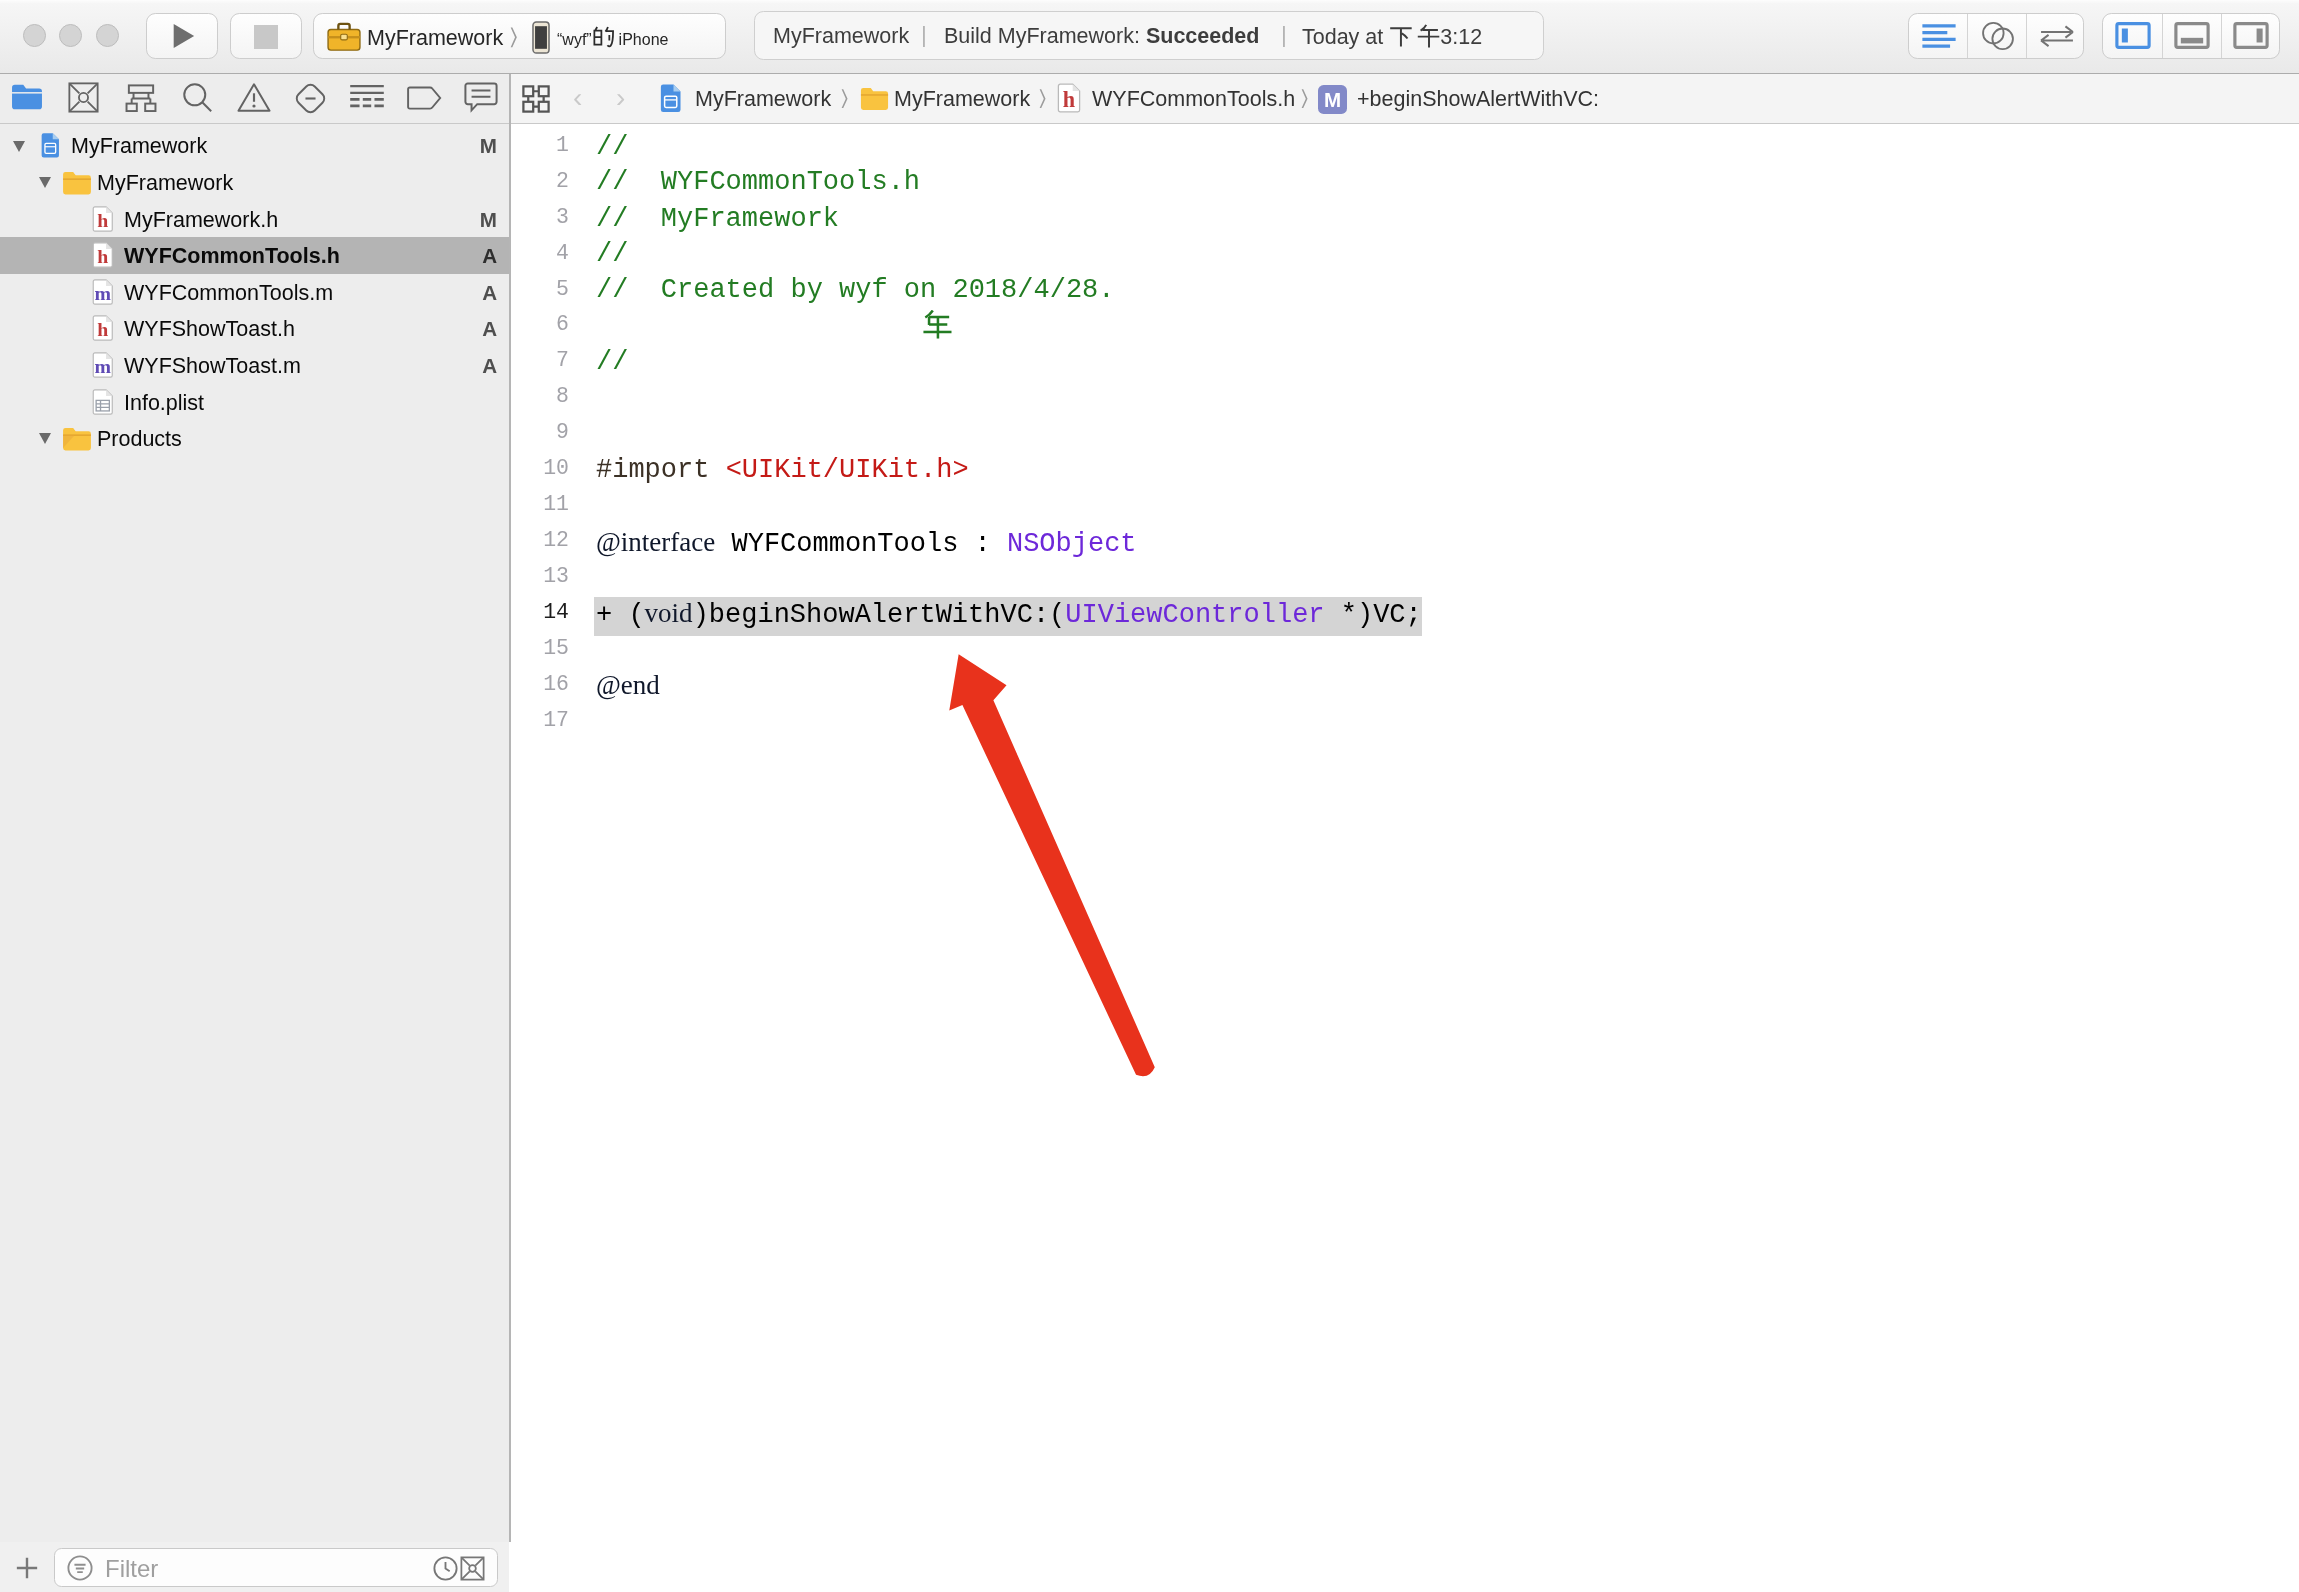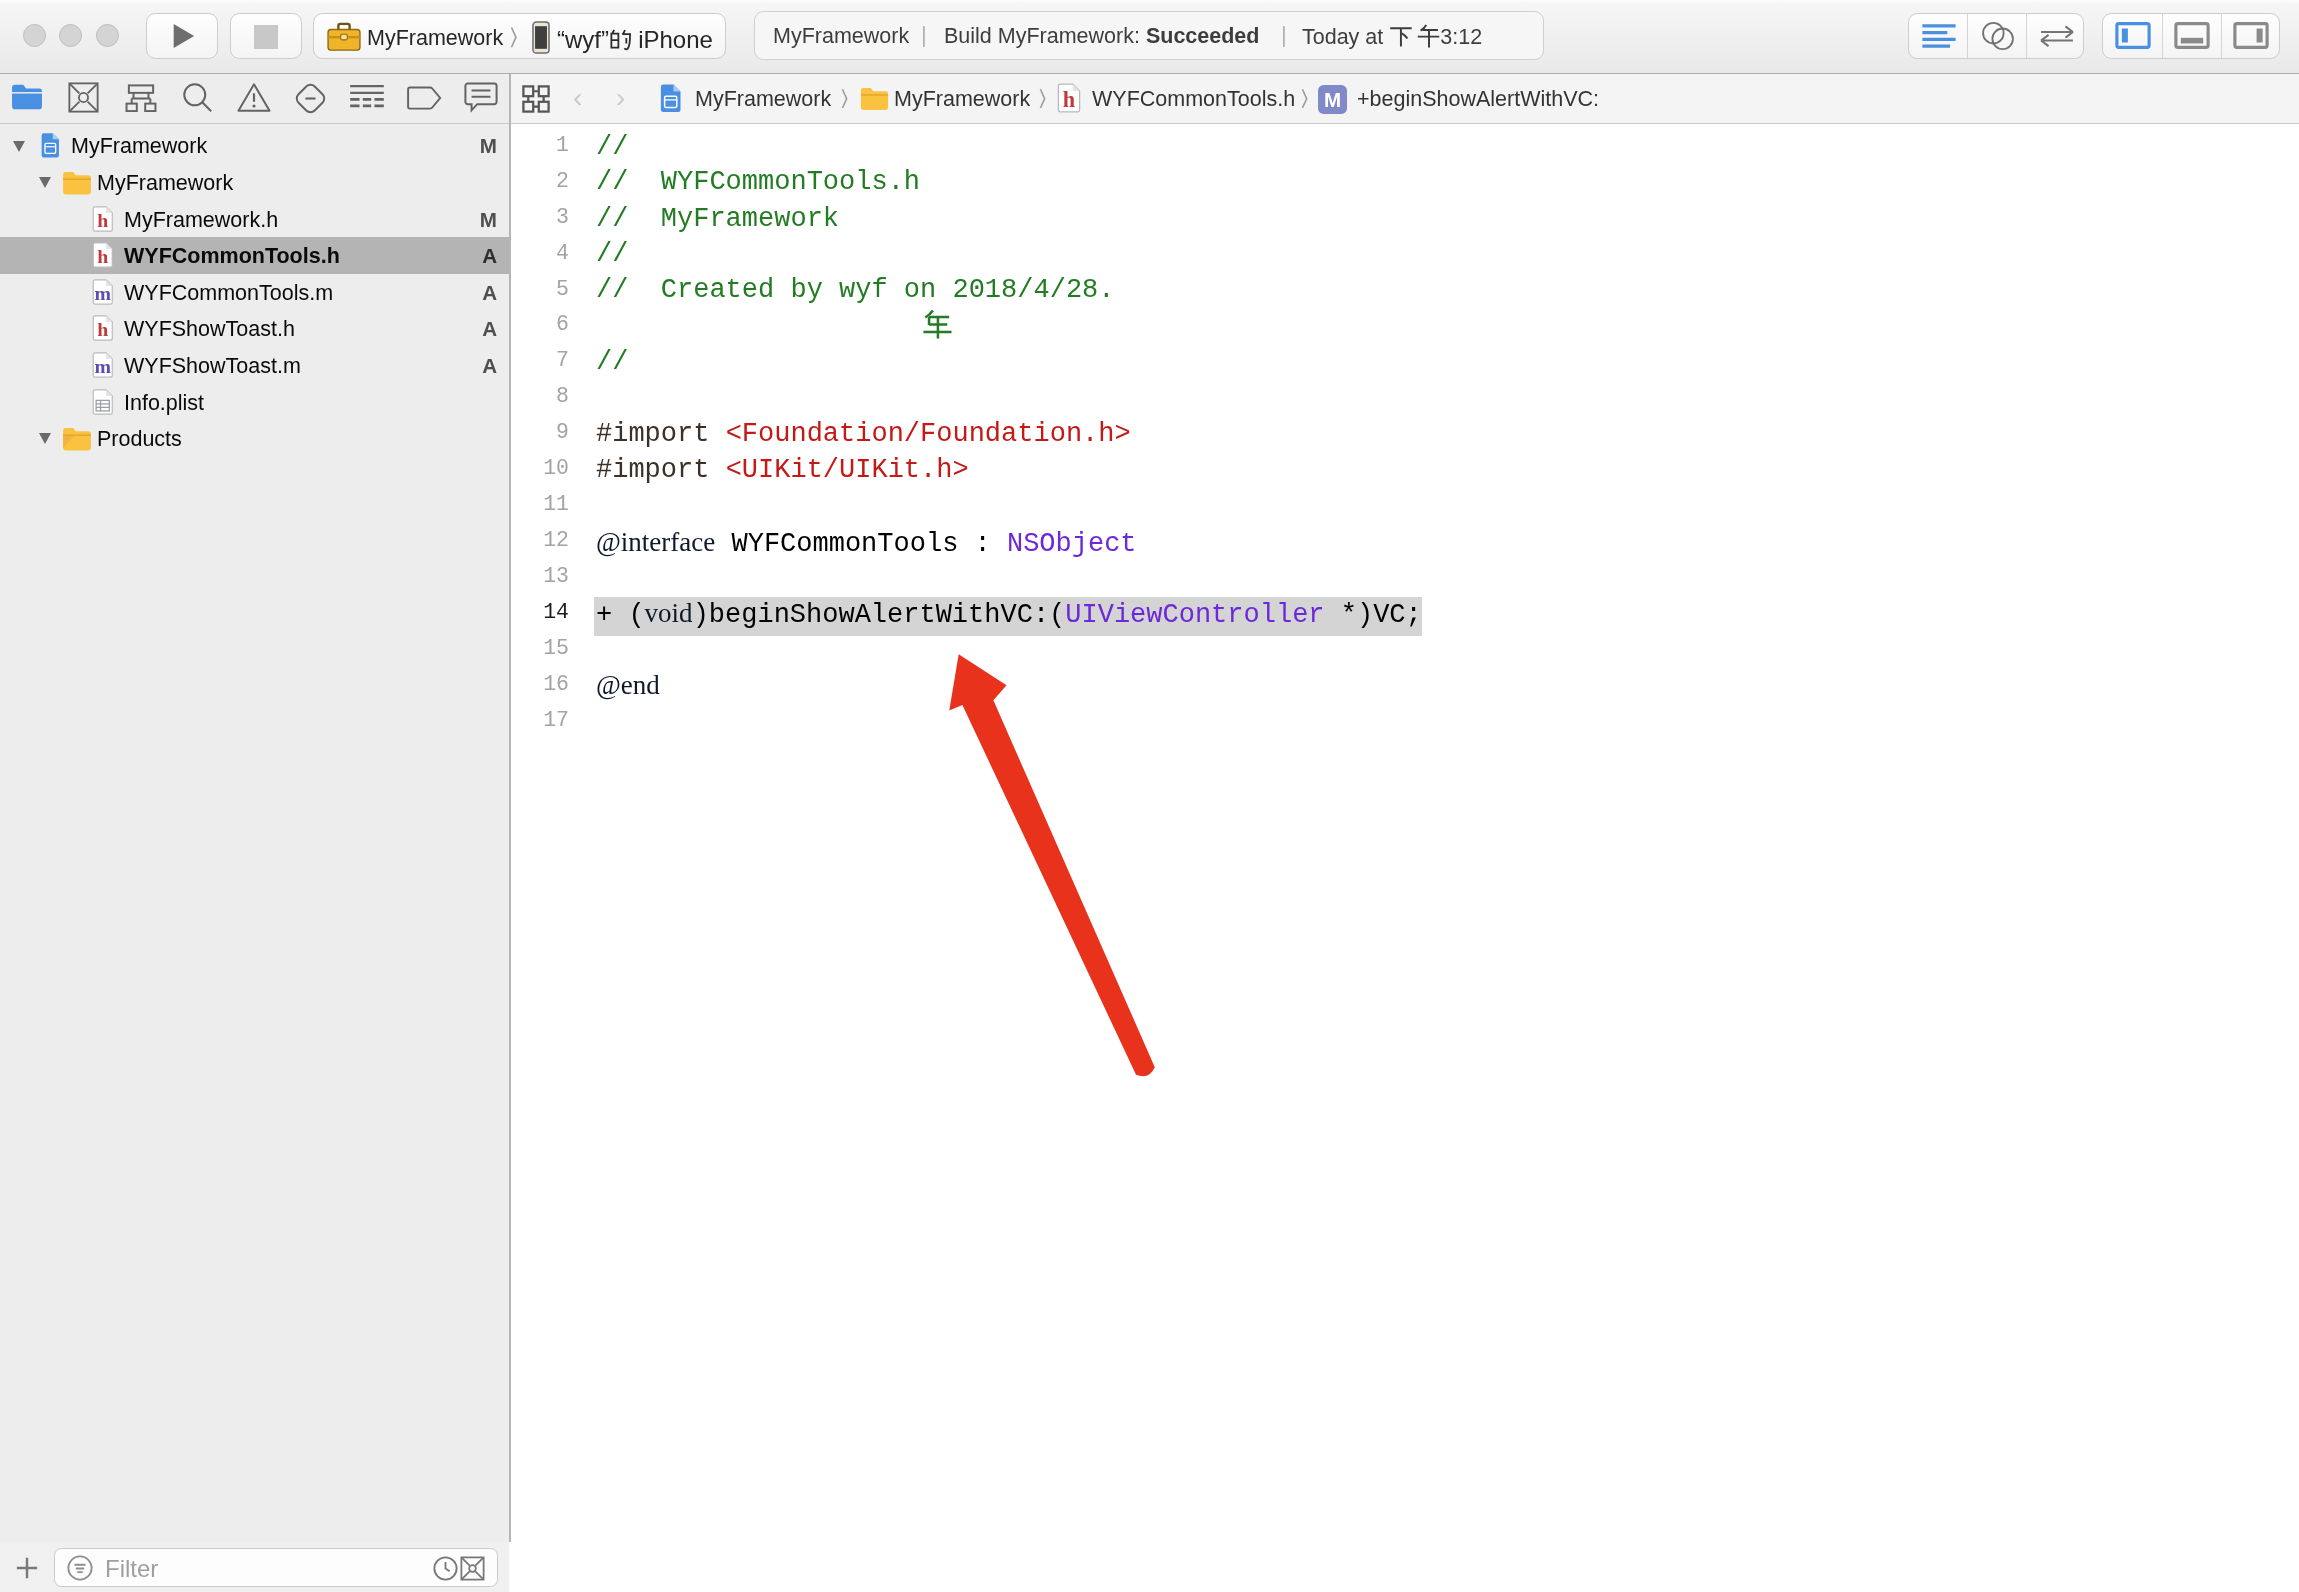--- a/index.html
+++ b/index.html
@@ -88,21 +88,21 @@
         <rect x="1" y="15" width="34" height="2.5" fill="#c58f1b"></rect>
         <path d="M12 8 v-4 a2 2 0 0 1 2-2 h8 a2 2 0 0 1 2 2 v4" fill="none" stroke="#6d5210" stroke-width="2.5"></path>
         <rect x="14.5" y="13" width="7" height="6" rx="1.5" fill="#fadf8e" stroke="#8e6a14" stroke-width="1.2"></rect>
       </svg>
       <span class="abs" style="left:53px; top:12px; font-size:21.5px; color:#262626;">MyFramework</span>
       <span class="abs" style="left:196px; top:10.3px; font-size:22.5px; color:#9b9b9b;">〉</span>
       <svg class="abs" style="left:218px; top:6.6px;" width="18" height="33" viewBox="0 0 19 35">
         <rect x="1" y="1" width="17" height="33" rx="3.5" fill="#ece5d5" stroke="#6b6b6b" stroke-width="1.6"></rect>
         <rect x="3.2" y="5.5" width="12.6" height="24" fill="#3f3f3f"></rect>
       </svg>
-      <span class="abs" style="left:243px; top:12px; font-size:24px; color:#262626;">“wyf”<svg width="22.5" height="21.5" viewBox="0 0 24 23" style="vertical-align:-2.8px;">
+      <span class="abs" style="left:243px; top:12px; font-size:16px; color:#262626;">“wyf”<svg width="22.5" height="21.5" viewBox="0 0 24 23" style="vertical-align:-2.8px;">
           <g stroke="#2b2b2b" stroke-width="1.9" fill="none">
             <path d="M5.5 1 L3.5 4.5 M2.5 5 h7.5 v15 h-7.5 Z M2.5 12 h7.5"></path>
             <path d="M17 1 C16.4 2.8 15.6 4.4 14.3 6 M15 5.5 h7.5 v0 c0 8-0.5 13-2.5 15.5 c-1 1.2-2.5 1-3.5 -0.5 M18.5 9.5 v6"></path>
           </g>
         </svg> iPhone</span>
     </div>
 
     <div class="abs" style="left:754px; top:11.2px; width:790px; height:49px; background:#f6f6f6; border:0.9px solid #cfcfcf; border-radius:9.4px;">
       <span class="abs stx" style="left:18px;">MyFramework</span>
       <span class="abs" style="left:166px; top:9.4px; font-size:22.5px; color:#b3b3b3;">|</span>
@@ -382,21 +382,20 @@
       <g stroke="#237c23" stroke-width="2.7" fill="none">
         <path d="M12.5 0.5 C10.5 3.5 8 6 4.5 8"></path>
         <path d="M8.5 7.5 H30"></path>
         <path d="M8.5 7.5 V16"></path>
         <path d="M8.5 15.5 H28"></path>
         <path d="M2.5 23.5 H32.5"></path>
         <path d="M18 7.5 V30.5"></path>
       </g>
     </svg>
     <div class="code grn" style="top:223px;">//</div>
-    <div class="code" style="top:295px;"><span class="pre">#import</span> <span class="red">&lt;Foundation/Foundation.h&gt;</span></div>
     <div class="code" style="top:331px;"><span class="pre">#import</span> <span class="red">&lt;UIKit/UIKit.h&gt;</span></div>
     <div class="code" style="top:403px;"><span class="pink">@interface</span> WYFCommonTools : <span class="ind">NSObject</span></div>
     <div class="code" style="top:474px;">+ (<span class="pink">void</span>)beginShowAlertWithVC:(<span class="ind">UIViewController</span> *)VC;</div>
     <div class="code pink" style="top:546px;">@end</div>
 
     <svg class="abs" style="left:412px; top:506px;" width="244" height="454" viewBox="0 0 260 480">
       <path d="M 38 24 L 89 57 L 75 73 L 247 464 Q 241 477.5 227 472 L 42 78 L 28 84 Z" fill="#e8321c"></path>
     </svg>
   </div>
 

